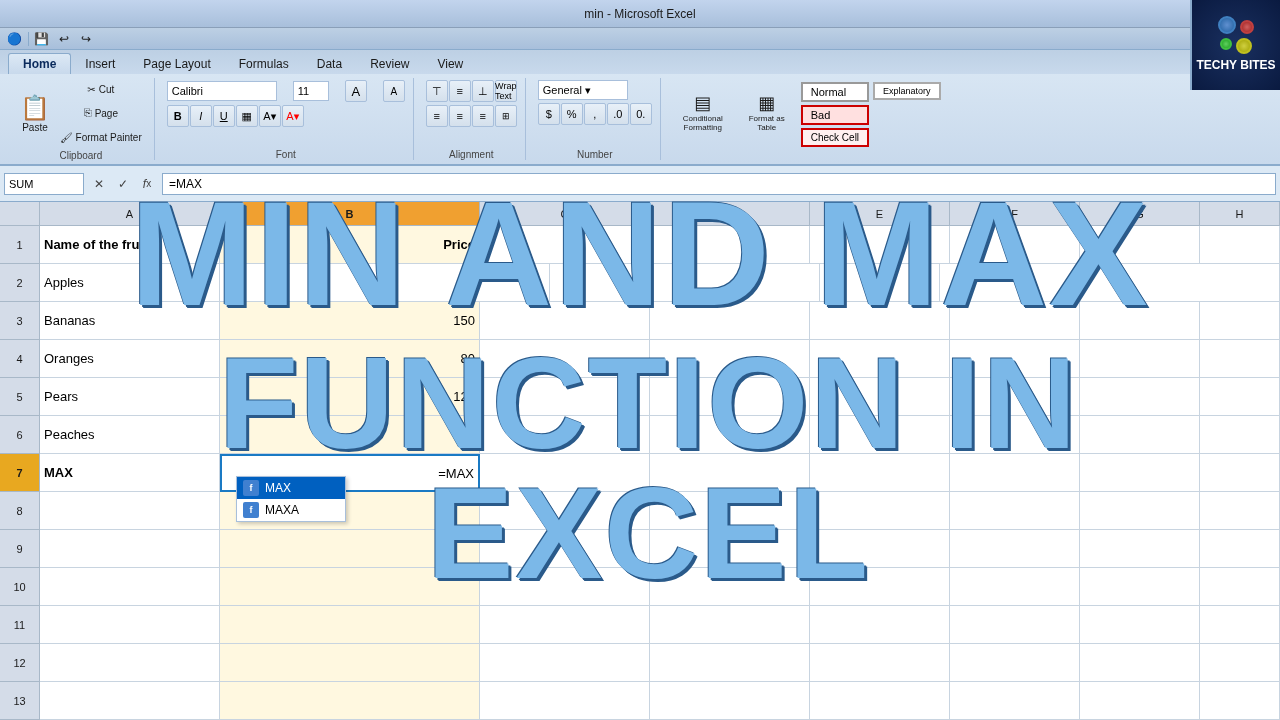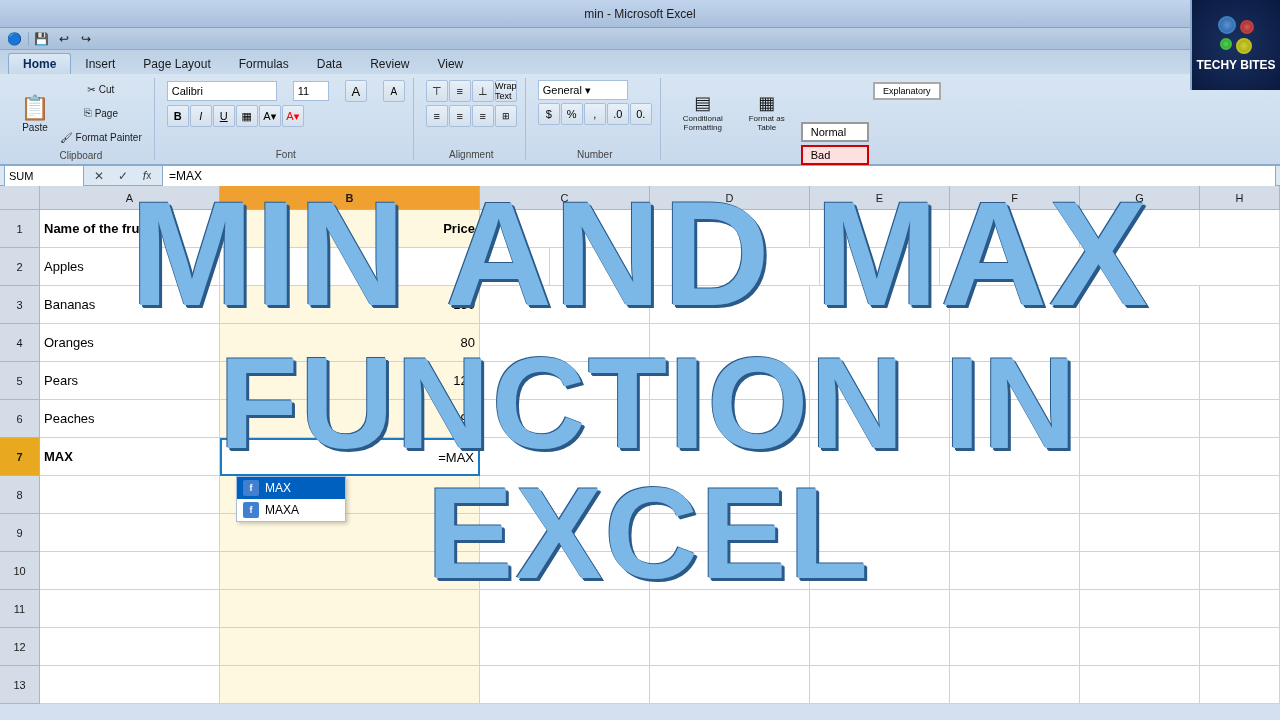--- a/index.html
+++ b/index.html
@@ -121,29 +121,29 @@
     .font-size-box { width: 36px; }
 
     .style-box {
       border: 2px solid #aaa;
       padding: 2px 8px;
       font-size: 11px;
       background: white;
       cursor: pointer;
     }
 
-    .style-box.normal { border-color: #999; margin-top: 40px; }
+    .style-box.normal { border-color: #999; }
     .style-box.bad { border-color: #c00; background: #ffe0e0; }
     .style-box.check { border-color: #c00; background: #fff0f0; }
 
     
     .formula-bar {
       display: flex;
       align-items: center;
-      height: 20px;
+      height: 36px;
       background: #dce9f5;
       border-bottom: 1px solid #8aabcc;
       padding: 0 4px;
       gap: 4px;
     }
 
     .name-box {
       width: 80px;
       border: 1px solid #8aabcc;
       background: white;

